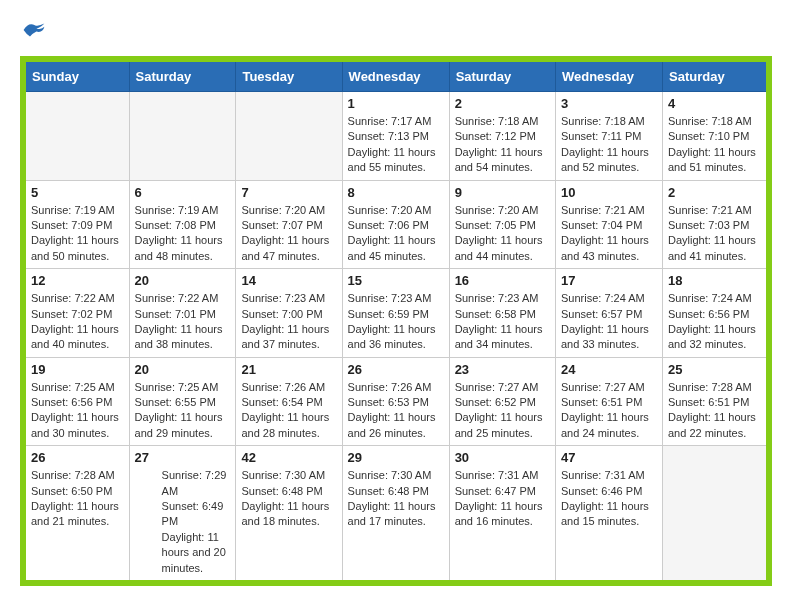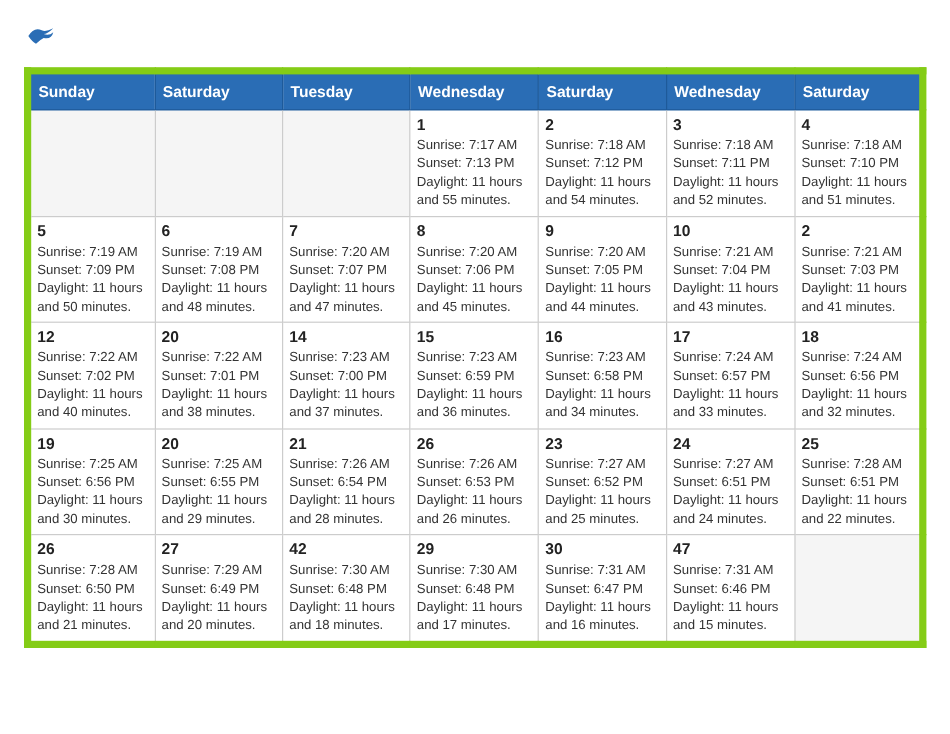--- a/index.html
+++ b/index.html
@@ -287,21 +287,21 @@
       </tr>
       <tr>
         <td>
           <span class="day-number">26</span>
           <div class="day-info" style="white-space: pre-line;">Sunrise: 7:28 AM
 Sunset: 6:50 PM
 Daylight: 11 hours and 21 minutes.</div>
         </td>
         <td>
           <span class="day-number">27</span>
-          <div class="day-info" style="white-space: pre-line;">Sunrise: 7:29 AM
+          <div class="day-info" style="white-space: pre-line; margin-left: 27px;">Sunrise: 7:29 AM
 Sunset: 6:49 PM
 Daylight: 11 hours and 20 minutes.</div>
         </td>
         <td>
           <span class="day-number">42</span>
           <div class="day-info" style="white-space: pre-line;">Sunrise: 7:30 AM
 Sunset: 6:48 PM
 Daylight: 11 hours and 18 minutes.</div>
         </td>
         <td>

